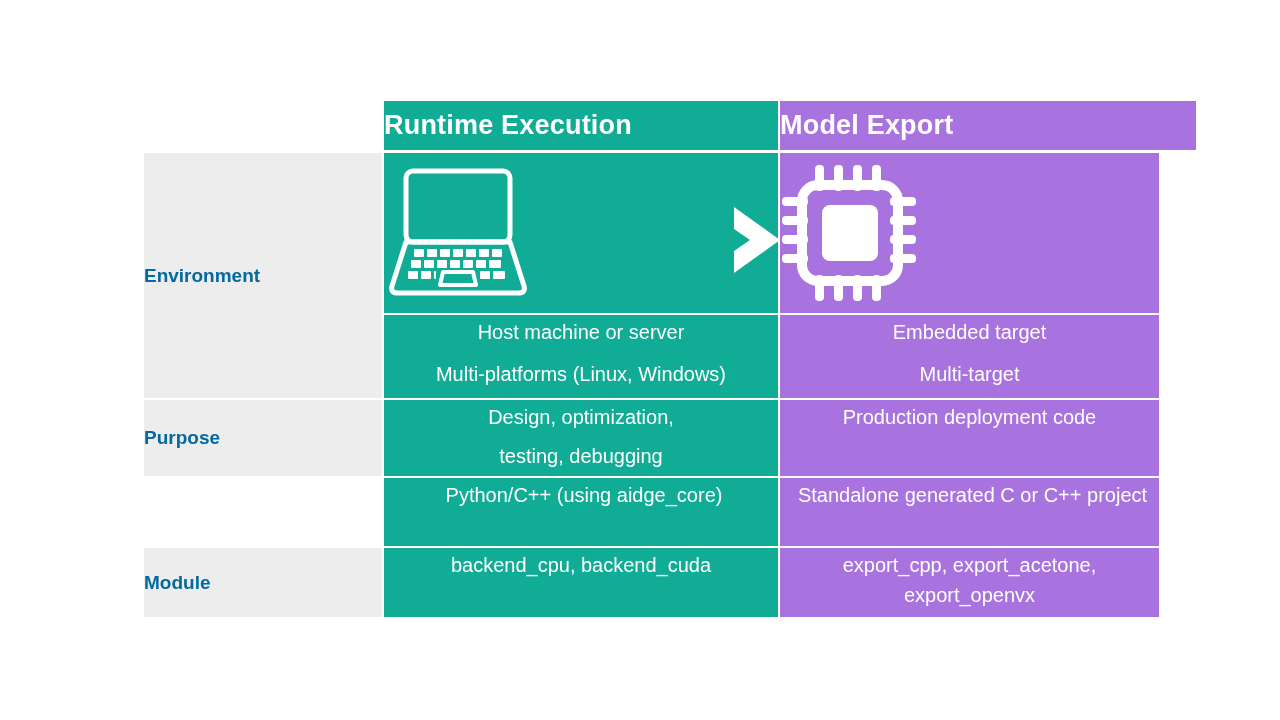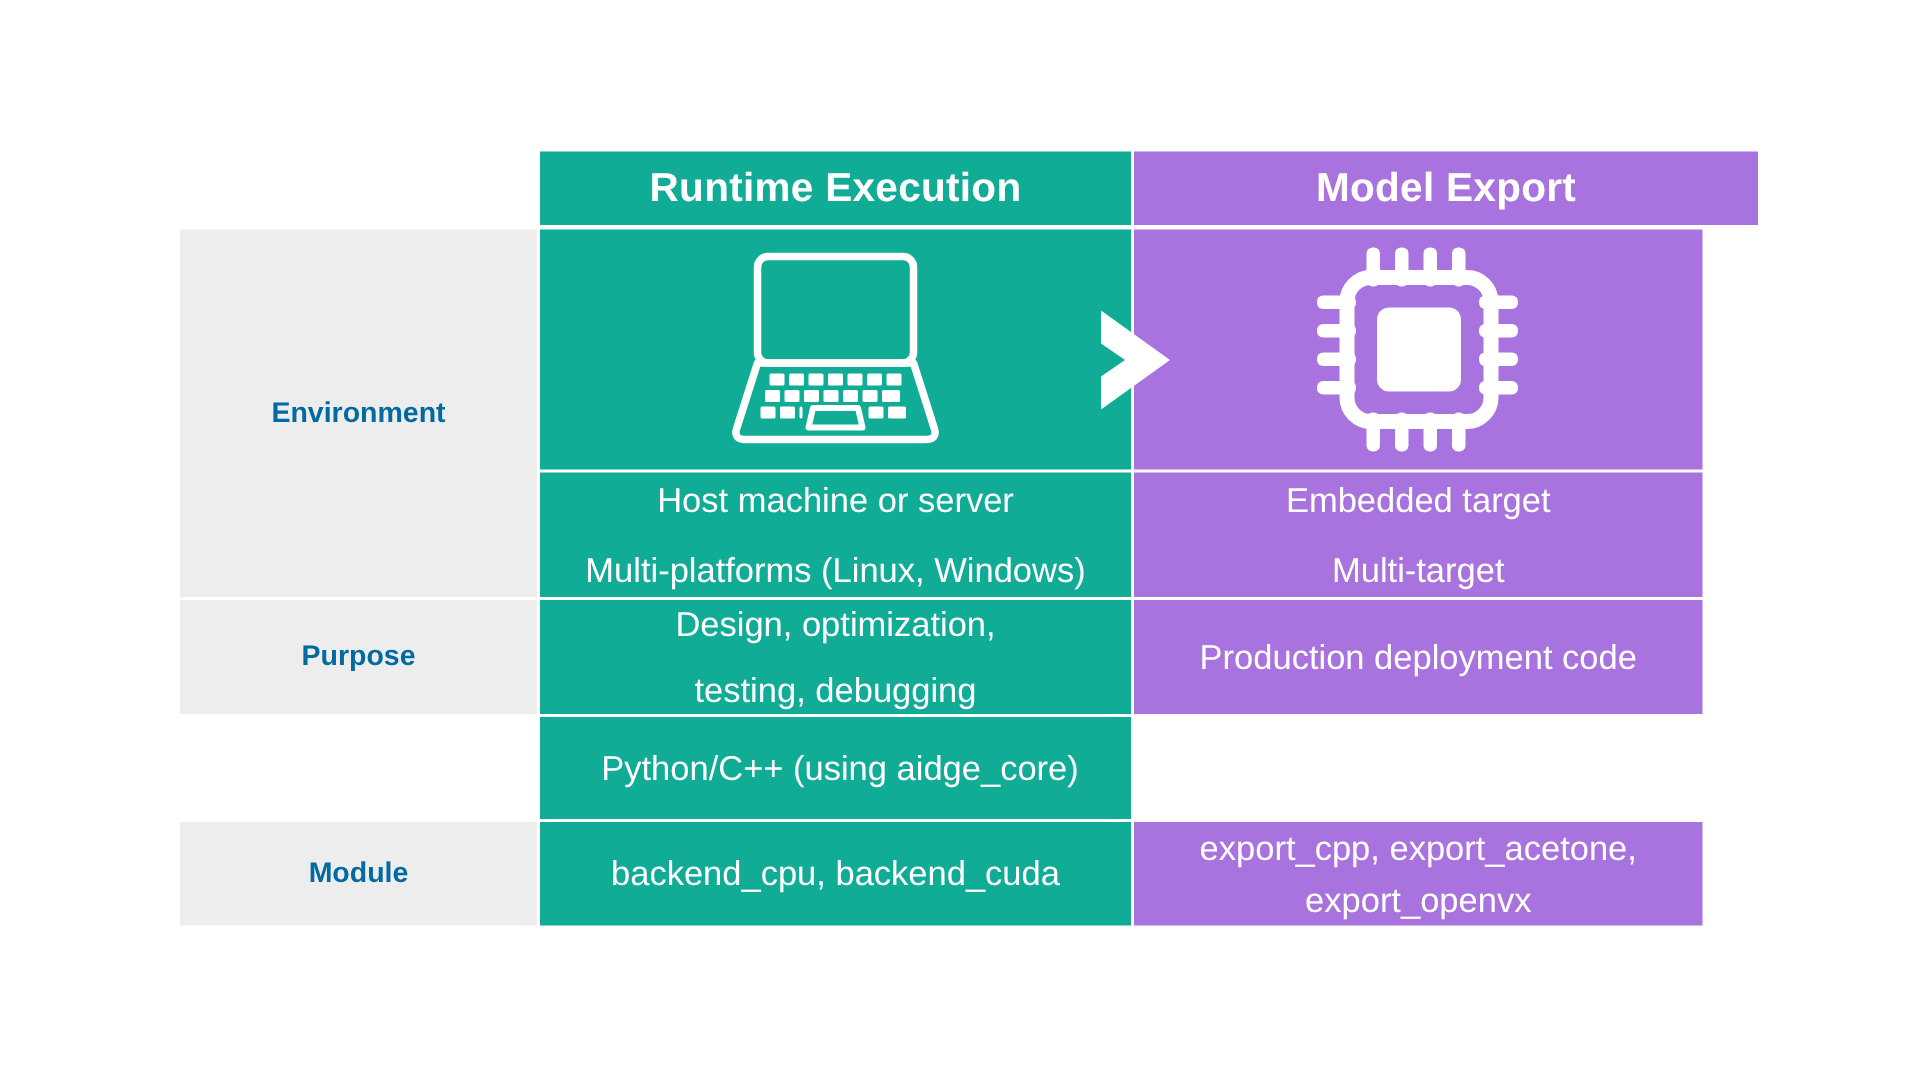--- a/index.html
+++ b/index.html
@@ -22,22 +22,22 @@
     width: 1280px;
     height: 720px;
   }
 
   
   .cell {
     position: absolute;
     box-sizing: border-box;
     display: flex;
     align-items: center;
-    justify-content: center;
     text-align: center;
+    margin-left: 24px;
   }
 
   
   .hdr {
     top: 101px;
     height: 49px;
     color: #ffffff;
     font-size: 27px;
     font-weight: bold;
     letter-spacing: .2px;
@@ -66,21 +66,21 @@
   #lbl-purpose     { top: 400px; height: 76px; }
   #lbl-language    { top: 478px; height: 68px; }
   #lbl-module      { top: 548px; height: 69px; }
 
   
   .col-left  { left: 360px; width: 394px; background: #10AC96; }
   .col-right { left: 756px; width: 379px; background: #A873DE; }
 
   .txt {
     color: #ffffff;
-    font-size: 23px;
+    font-size: 20px;
     line-height: 1.52;
     padding: 2px 10px;
     flex-direction: column;
   }
   .txt .line { display: block; width: 100%; }
 
   
   #icon-left, #icon-right { top: 153px; height: 160px; }
   
   #env-left, #env-right   { top: 315px; height: 83px; }
@@ -216,20 +216,23 @@
     <span class="line">Design, optimization,</span>
     <span class="line">testing, debugging</span>
   </div>
   <div class="cell col-right txt" id="pur-right">
     <span class="line">Production deployment code</span>
   </div>
 
   <div class="cell col-left txt" id="lan-left">
     <span class="line">Python/C++ (using aidge_core)</span>
   </div>
+  <div class="cell col-right txt" id="lan-right">
+    <span class="line">Standalone generated C or C++ project</span>
+  </div>
 
   <div class="cell col-left txt" id="mod-left">
     <span class="line">backend_cpu, backend_cuda</span>
   </div>
   <div class="cell col-right txt" id="mod-right">
     <span class="line">export_cpp, export_acetone, export_openvx</span>
   </div>
 
 </div>
 

